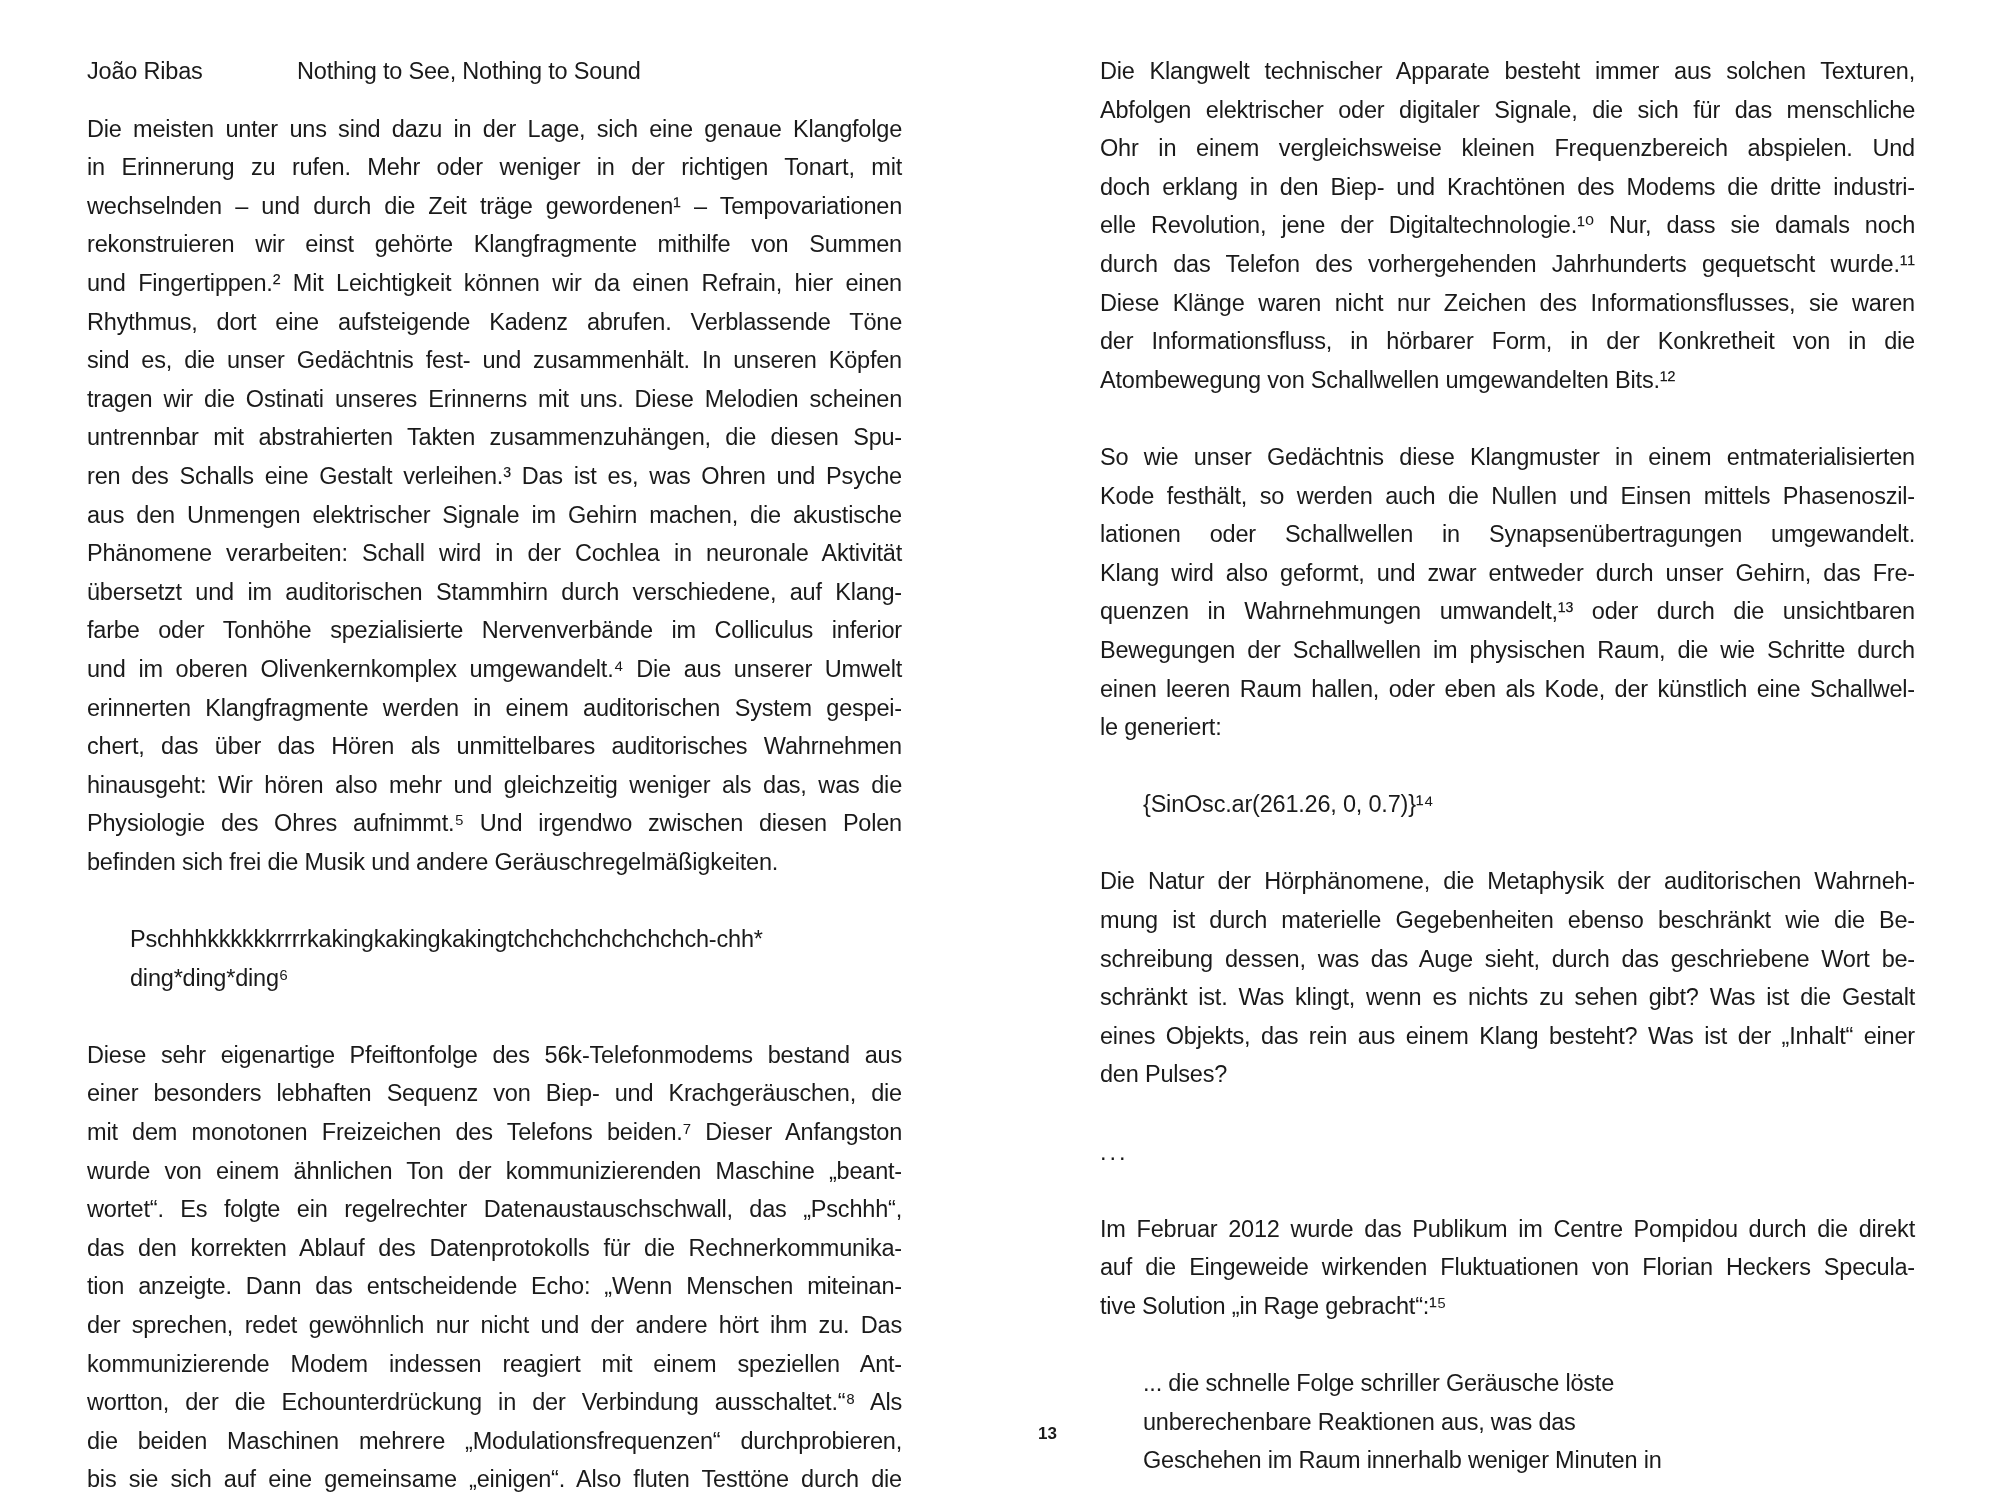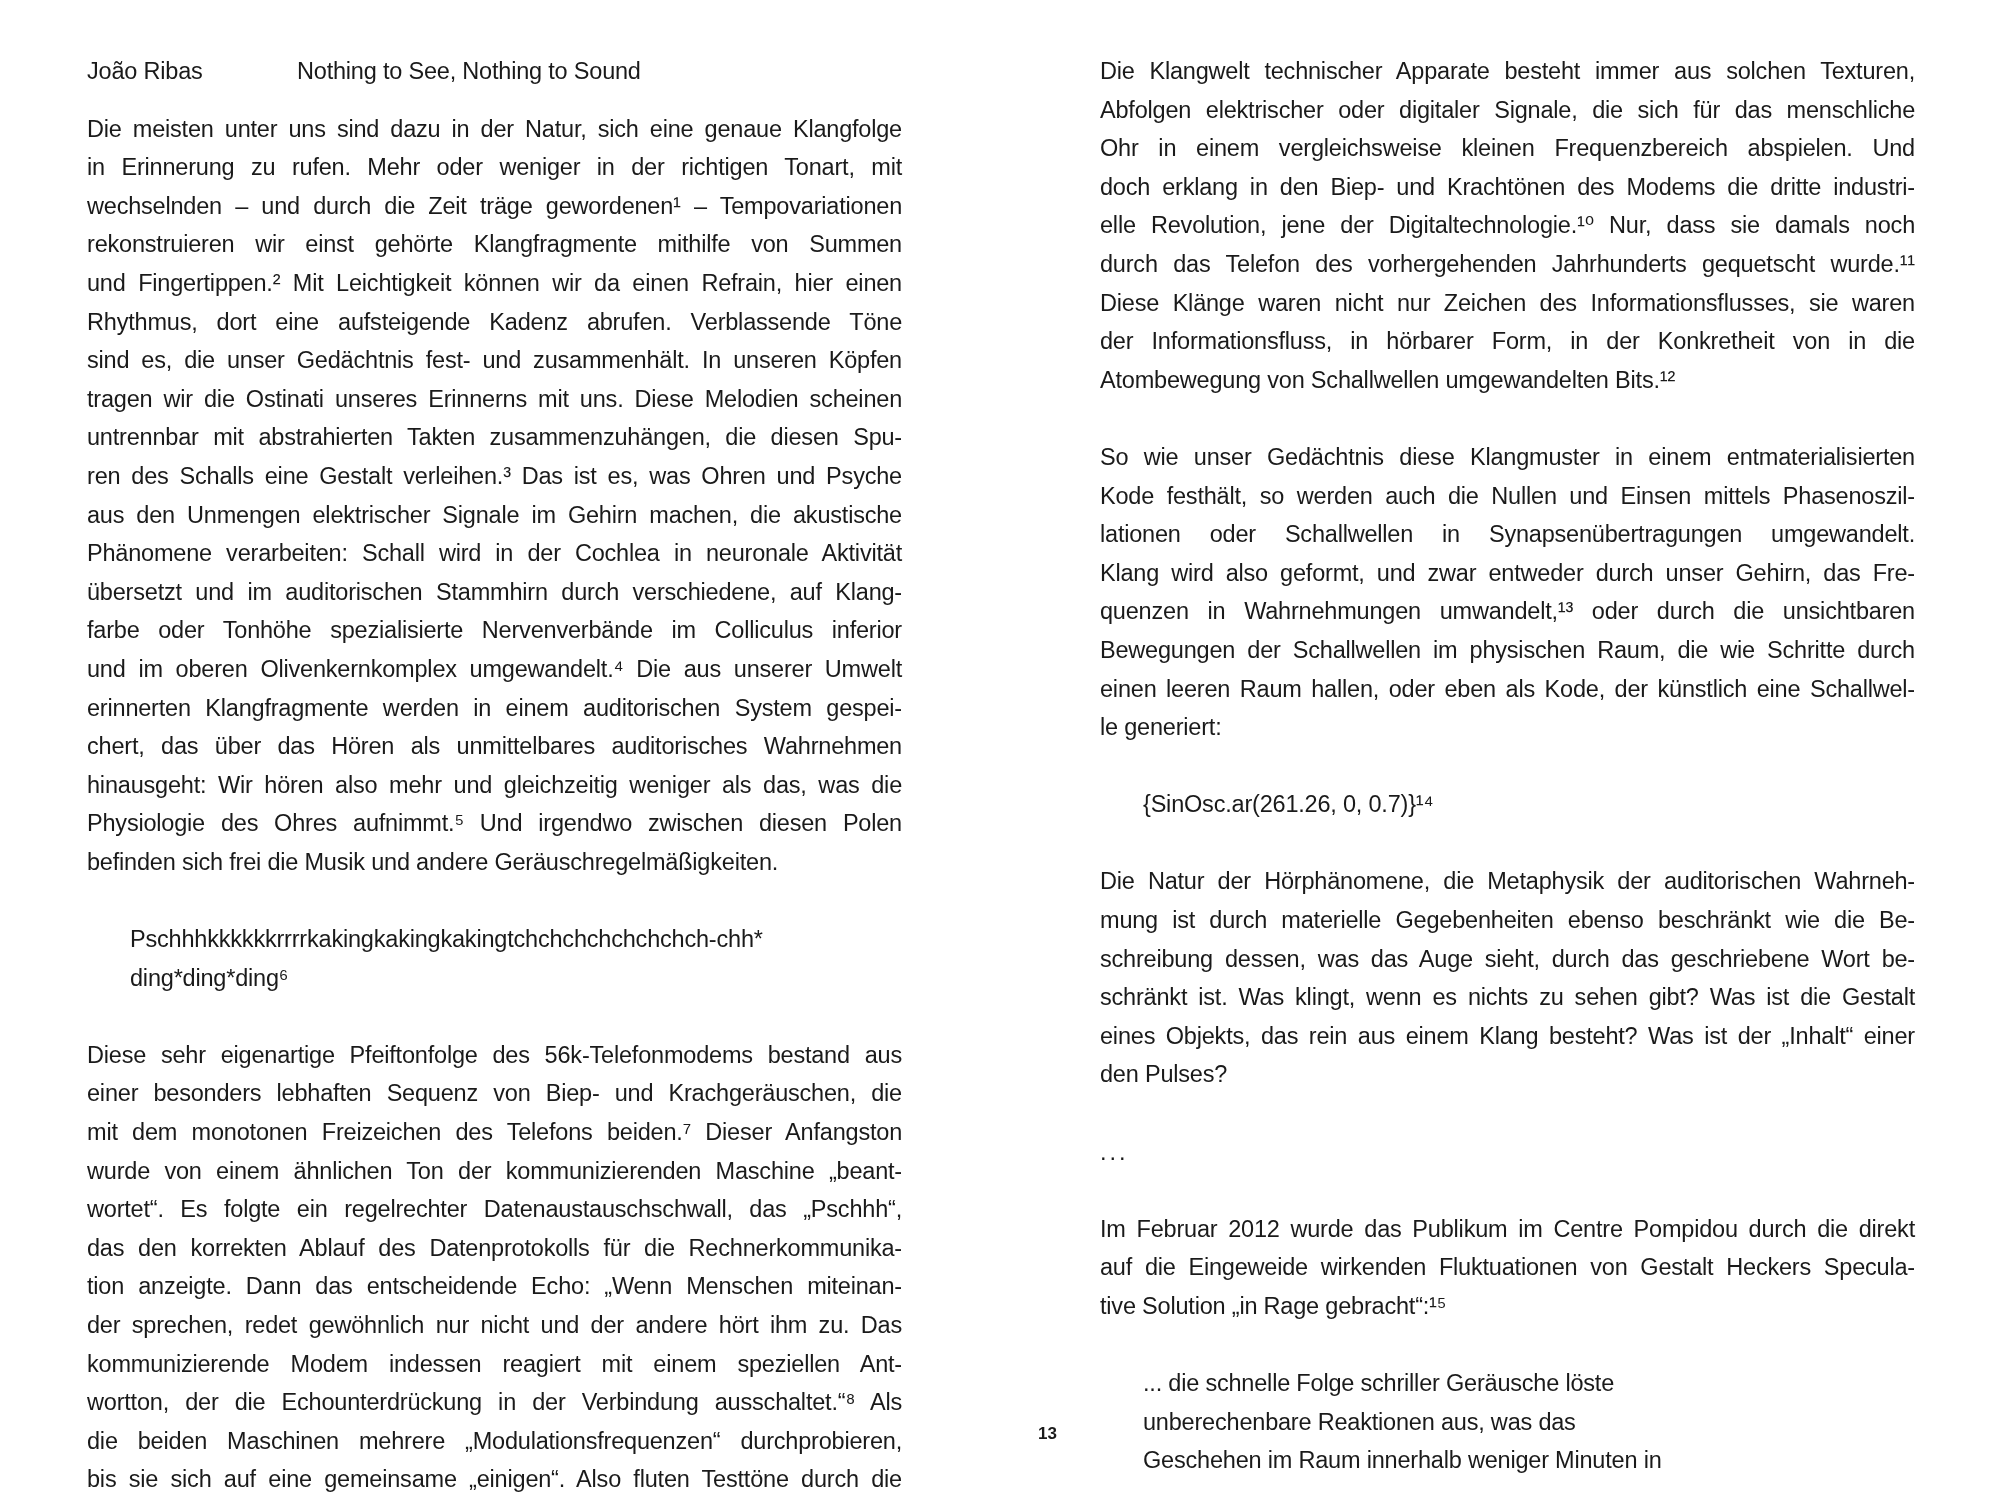--- a/index.html
+++ b/index.html
@@ -21,21 +21,21 @@
 </head>
 <body>
 
 <div class="col left">
   <div class="header">
     <span class="author">João Ribas</span>
     <span>Nothing to See, Nothing to Sound</span>
   </div>
 
   <div class="para" id="l-p1">
-      <span class="line">Die meisten unter uns sind dazu in der Natur, sich eine genaue Klangfolge</span>
+      <span class="line">Die meisten unter uns sind dazu in der Lage, sich eine genaue Klangfolge</span>
       <span class="line">in Erinnerung zu rufen. Mehr oder weniger in der richtigen Tonart, mit</span>
       <span class="line">wechselnden – und durch die Zeit träge gewordenen¹ – Tempovariationen</span>
       <span class="line">rekonstruieren wir einst gehörte Klangfragmente mithilfe von Summen</span>
       <span class="line">und Fingertippen.² Mit Leichtigkeit können wir da einen Refrain, hier einen</span>
       <span class="line">Rhythmus, dort eine aufsteigende Kadenz abrufen. Verblassende Töne</span>
       <span class="line">sind es, die unser Gedächtnis fest- und zusammenhält. In unseren Köpfen</span>
       <span class="line">tragen wir die Ostinati unseres Erinnerns mit uns. Diese Melodien scheinen</span>
       <span class="line">untrennbar mit abstrahierten Takten zusammenzuhängen, die diesen Spu-</span>
       <span class="line">ren des Schalls eine Gestalt verleihen.³ Das ist es, was Ohren und Psyche</span>
       <span class="line">aus den Unmengen elektrischer Signale im Gehirn machen, die akustische</span>
@@ -98,21 +98,21 @@
       <span class="line">Die Natur der Hörphänomene, die Metaphysik der auditorischen Wahrneh-</span>
       <span class="line">mung ist durch materielle Gegebenheiten ebenso beschränkt wie die Be-</span>
       <span class="line">schreibung dessen, was das Auge sieht, durch das geschriebene Wort be-</span>
       <span class="line">schränkt ist. Was klingt, wenn es nichts zu sehen gibt? Was ist die Gestalt</span>
       <span class="line">eines Objekts, das rein aus einem Klang besteht? Was ist der „Inhalt“ einer</span>
       <span class="line last">den Pulses?</span>
     </div>
   <div class="ellipsis">...</div>
   <div class="para" id="r-p4">
       <span class="line">Im Februar 2012 wurde das Publikum im Centre Pompidou durch die direkt</span>
-      <span class="line">auf die Eingeweide wirkenden Fluktuationen von Gestalt Heckers Specula-</span>
+      <span class="line">auf die Eingeweide wirkenden Fluktuationen von Florian Heckers Specula-</span>
       <span class="line last">tive Solution „in Rage gebracht“:¹⁵</span>
     </div>
   <div class="quote" id="r-quote">
       <span class="line last">... die schnelle Folge schriller Geräusche löste</span>
       <span class="line last">unberechenbare Reaktionen aus, was das</span>
       <span class="line last">Geschehen im Raum innerhalb weniger Minuten in</span>
     </div>
 </div>
 
 <div class="pagenum">13</div>

